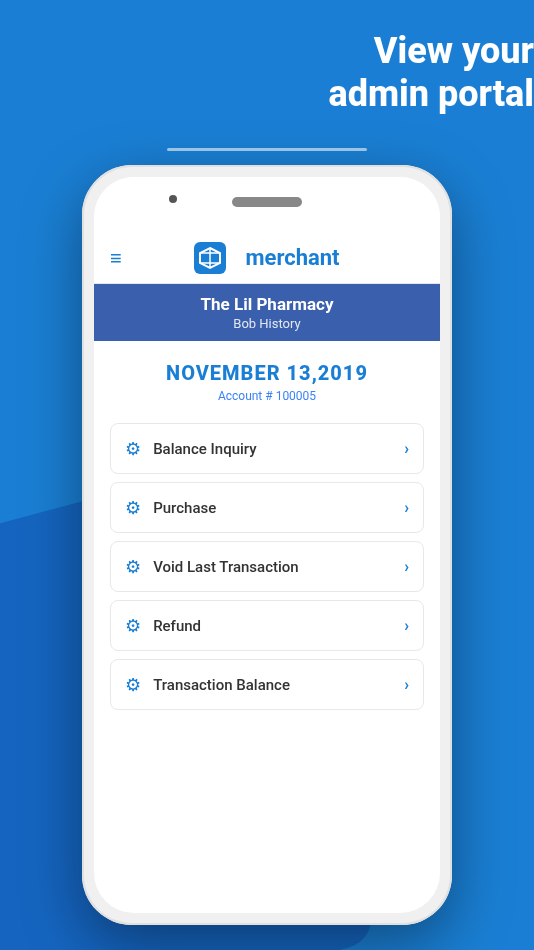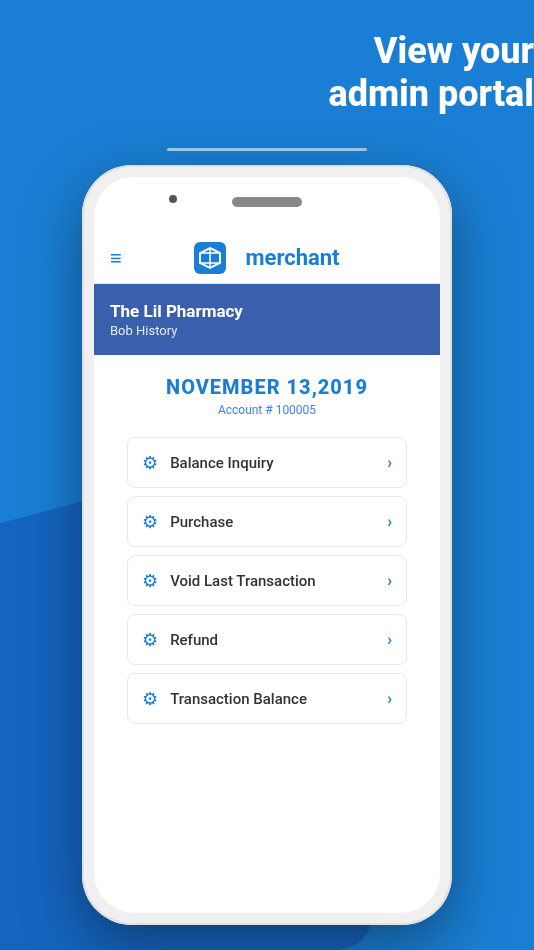--- a/index.html
+++ b/index.html
@@ -146,37 +146,38 @@
     }
     .nav-title {
       font-size: 22px;
       font-weight: 700;
       color: #1a7fd4;
     }
 
     
     .account-banner {
       background: #3a5fad;
-      padding: 17px 16px;
+      padding: 10px 16px;
+      text-align: center;
     }
     .account-name {
       color: white;
       font-size: 17px;
       font-weight: 700;
     }
     .account-user {
       color: rgba(255,255,255,0.85);
       font-size: 13px;
       margin-top: 2px;
     }
 
     
     .main-area {
       background: white;
-      padding: 20px 33px 10px;
+      padding: 20px 16px 10px;
     }
 
     
     .date-section {
       text-align: center;
       margin-bottom: 20px;
     }
     .date-text {
       font-size: 20px;
       font-weight: 800;

